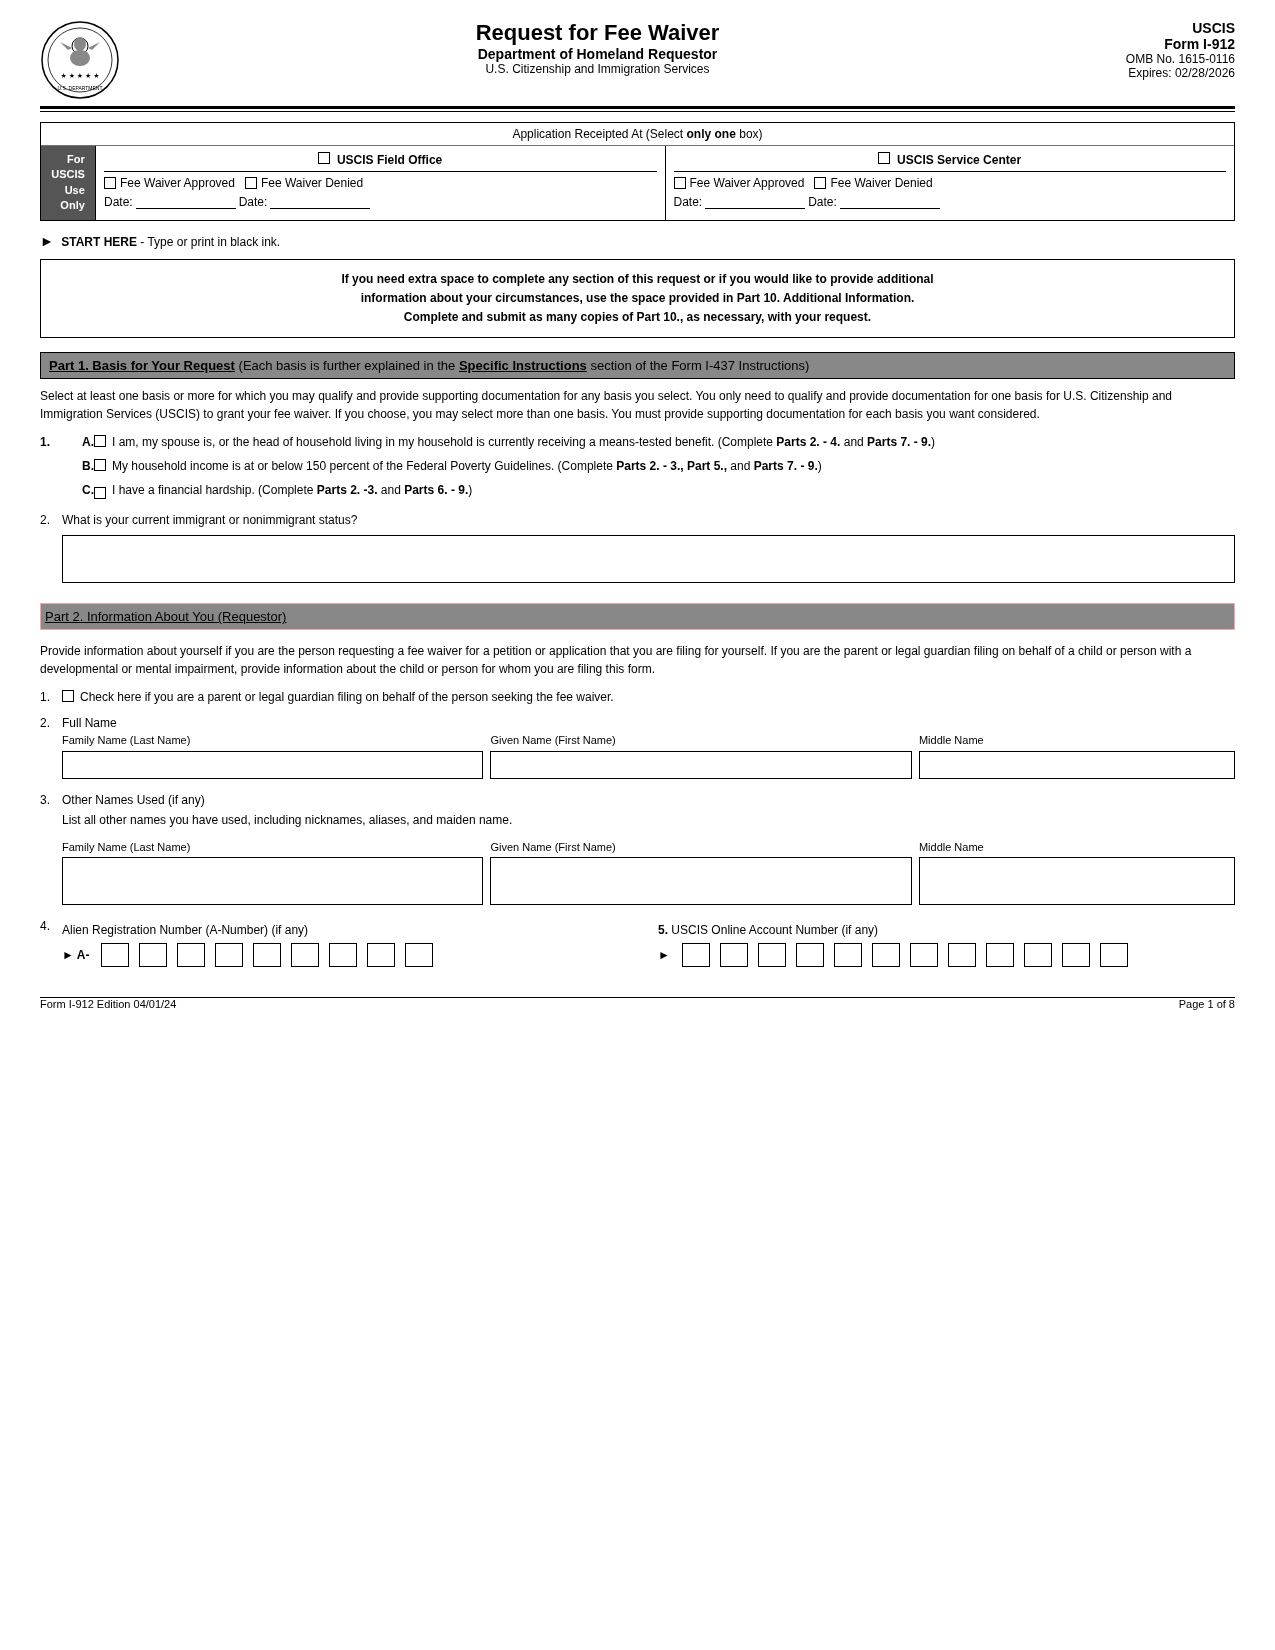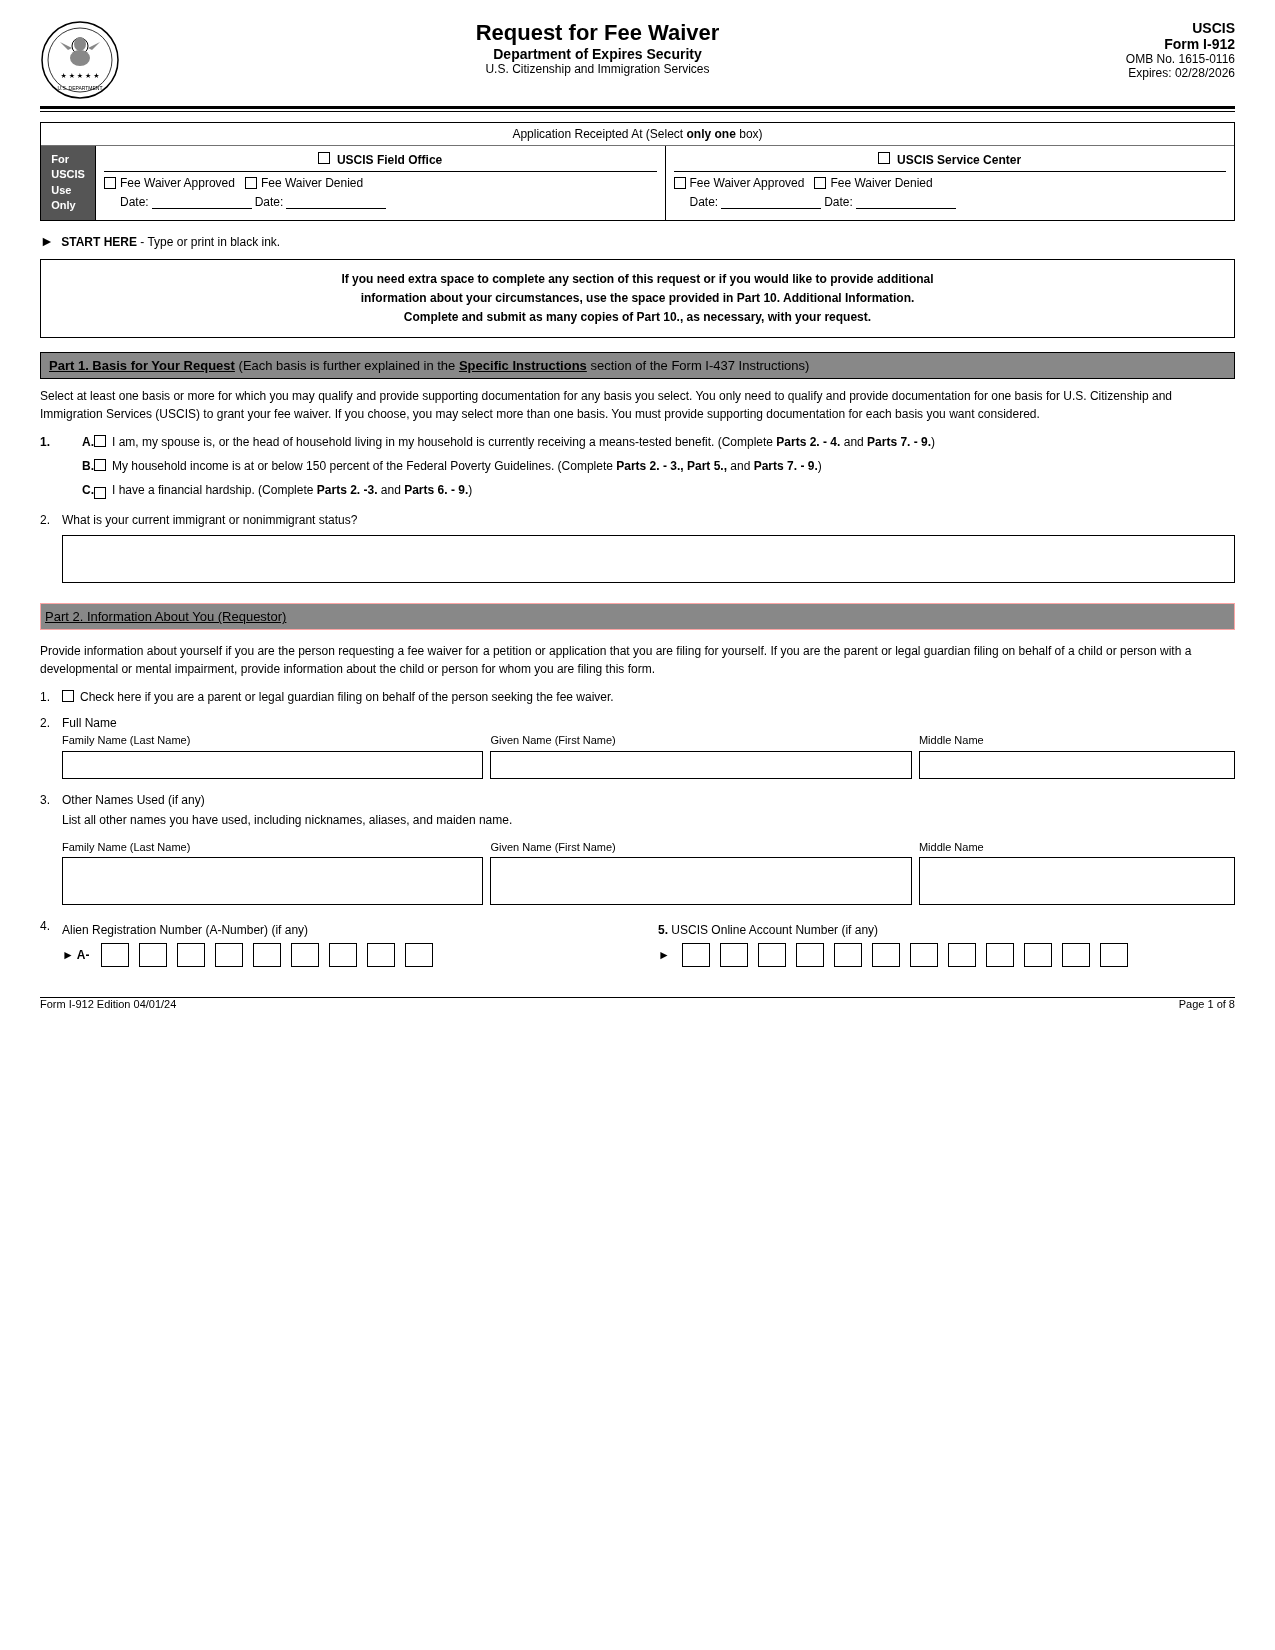--- a/index.html
+++ b/index.html
@@ -85,21 +85,21 @@
       display: flex;
       align-items: center;
       justify-content: center;
       min-width: 55px;
       border-right: 1px solid #000;
       writing-mode: horizontal-tb;
     }
     .uscis-label-text {
       display: flex;
       flex-direction: column;
-      align-items: flex-start;
+      align-items: flex-end;
       justify-content: center;
       font-weight: bold;
       font-size: 11px;
       line-height: 1.4;
     }
     .uscis-col {
       flex: 1;
       padding: 4px 8px;
       border-right: 1px solid #000;
     }
@@ -132,21 +132,20 @@
       border: 1px solid #000;
       display: inline-block;
       flex-shrink: 0;
     }
     .date-row {
       display: flex;
       align-items: center;
       gap: 3px;
       margin-top: 4px;
       font-size: 12px;
-      margin-left: 16px;
     }
     .date-field {
       border-bottom: 1px solid #000;
       min-width: 100px;
       display: inline-block;
     }
 
     
     .start-here {
       margin-bottom: 10px;
@@ -315,21 +314,21 @@
         <polygon points="28,30 20,22 32,28" fill="#888"></polygon>
         <polygon points="52,30 60,22 48,28" fill="#888"></polygon>
 
         <text x="40" y="58" font-size="7" text-anchor="middle" fill="#000">★ ★ ★ ★ ★</text>
         <text x="40" y="70" font-size="5" text-anchor="middle" fill="#000">U.S. DEPARTMENT</text>
       </svg>
     </div>
 
     <div class="header-center">
       <h1>Request for Fee Waiver</h1>
-      <div class="dept">Department of Expires Security</div>
+      <div class="dept">Department of Homeland Requestor</div>
       <div class="agency">U.S. Citizenship and Immigration Services</div>
     </div>
 
     <div class="header-right">
       <div style="font-weight:bold;font-size:14px;">USCIS</div>
       <div class="form-id">Form I-912</div>
       <div>OMB No. 1615-0116</div>
       <div>Expires: 02/28/2026</div>
     </div>
   </div>

